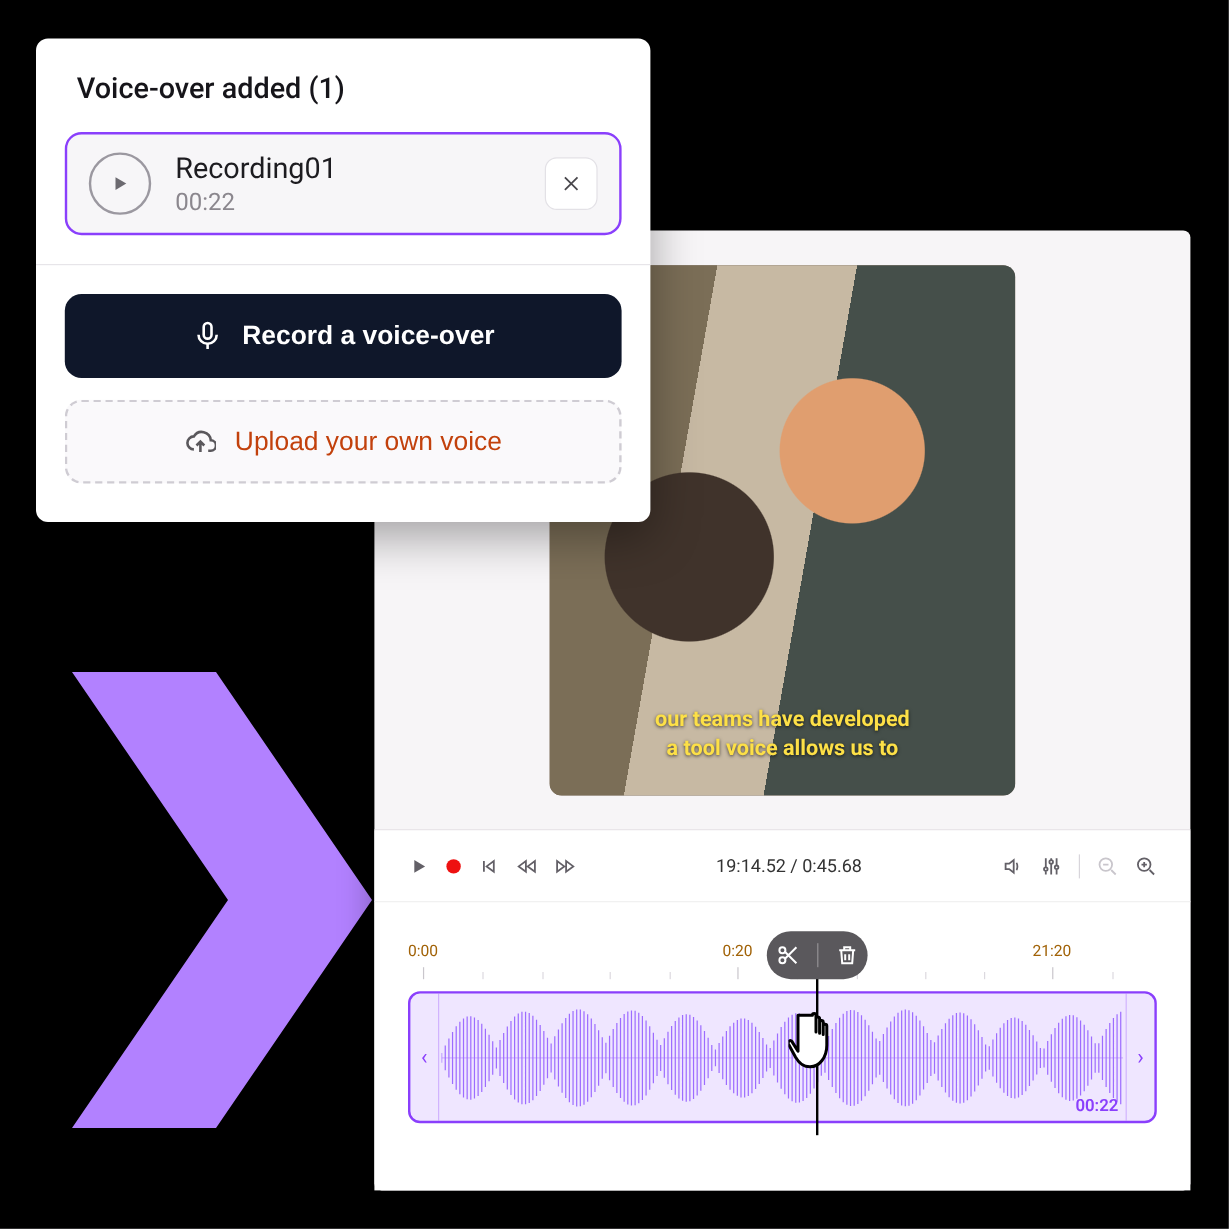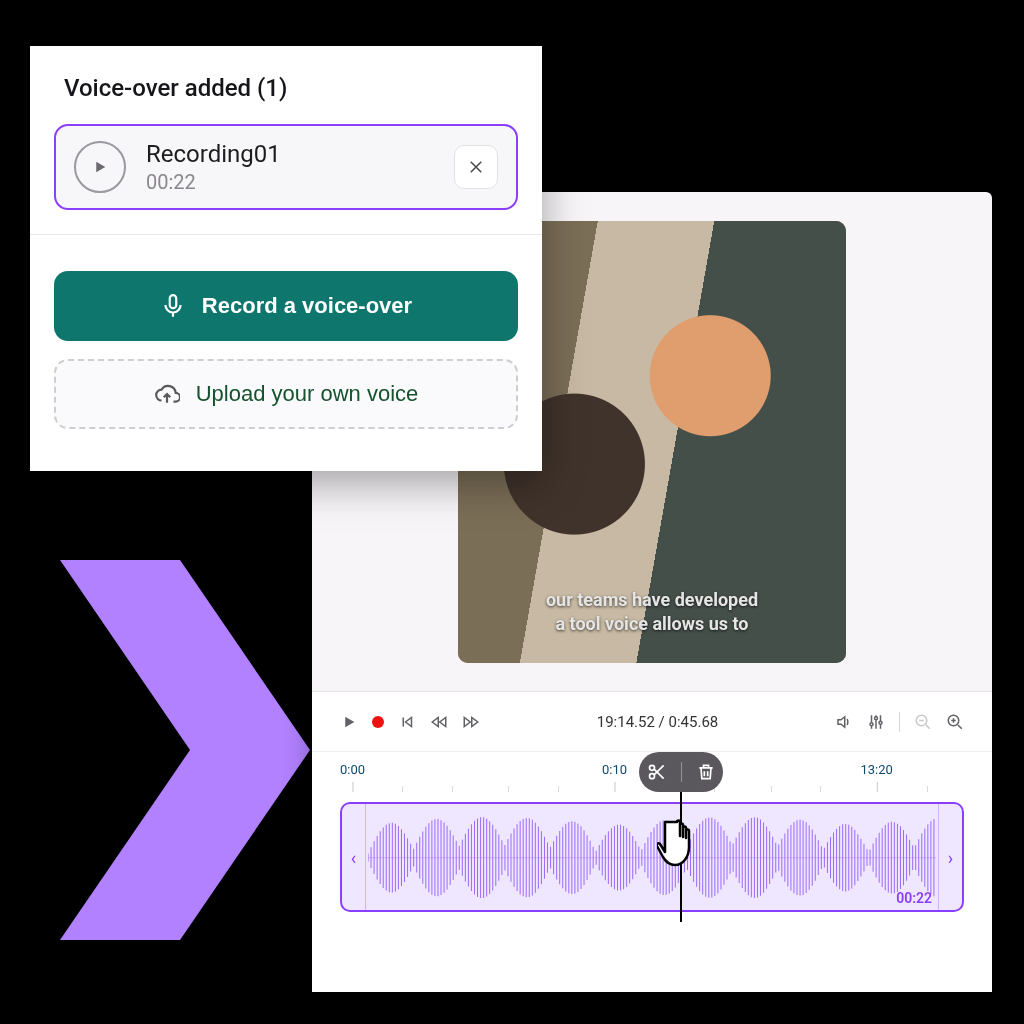--- a/index.html
+++ b/index.html
@@ -55,21 +55,21 @@
       radial-gradient(circle at 65% 35%, #f2a066 0 60px, transparent 61px),
       radial-gradient(circle at 30% 55%, #3a2a20 0 70px, transparent 71px),
       linear-gradient(100deg, #7c6c50 0 30%, #d0bfa4 30% 55%, #3d4a44 55% 100%);
     filter: saturate(.9) contrast(.9);
   }
   .caption {
     position: absolute;
     bottom: 26px;
     left: 0; right: 0;
     text-align: center;
-    color: #e5e5e5;
+    color: #fde047;
     font-weight: 700;
     font-size: 18px;
     line-height: 1.35;
     text-shadow: 0 1px 3px rgba(0,0,0,.7);
     padding: 0 20px;
   }
   
   .timeline-controls {
     flex: 0 0 60px;
     display: flex;
@@ -90,21 +90,22 @@
   .timeline-body {
     flex: 1;
     background:#fff;
     padding: 10px 28px 24px 28px;
     position: relative;
   }
   .ruler {
     position: relative;
     height: 36px;
     font-size: 13px;
-    color: #0c4a6e;
+    color: #a16207;
+    margin-top: 24px;
   }
   .ruler .tick {
     position: absolute;
     top: 0;
     transform: translateX(-50%);
   }
   .ruler .tick::after {
     content:"";
     position:absolute;
     top: 20px;
@@ -159,27 +160,27 @@
   .hand-cursor {
     position:absolute;
     left:50%; top:60px;
     transform:translateX(-50%);
     width:48px; height:56px;
   }
   
   .vo-panel {
     position:absolute;
     left: 30px;
-    top: 46px;
+    top: 32px;
     width: 512px;
     background:#fff;
-    border-radius: 0;
+    border-radius: 10px;
     box-shadow: 0 12px 40px rgba(0,0,0,.35);
     z-index: 2;
-    padding-bottom: 18px;
+    padding-bottom: 8px;
   }
   .vo-title {
     font-size: 24px;
     font-weight: 500;
     color:#16151a;
     padding: 28px 34px 22px 34px;
   }
   .vo-item-wrap { padding: 0 24px 24px 24px; border-bottom:1px solid #e7e5e9;}
   .vo-item {
     border: 2px solid #8a3ffc;
@@ -212,29 +213,28 @@
   .vo-actions { padding: 24px; display:flex; flex-direction:column; gap:18px;}
   .btn {
     width:100%;
     height:70px;
     border-radius:14px;
     display:flex; align-items:center; justify-content:center; gap:16px;
     font-size:22px;
     cursor:pointer;
   }
   .btn-record {
-    background:#0f766e;
+    background:#0f172a;
     color:#fff;
     border:none;
     font-weight:600;
-    margin-top:12px;
   }
   .btn-upload {
     background:#faf9fb;
-    color:#14532d;
+    color:#c2410c;
     border:2px dashed #cfccd3;
     font-weight:500;
   }
   .btn svg { width:26px; height:26px; }
 </style>
 </head>
 <body>
 
 <svg class="bg-chevron" viewBox="0 0 260 380">
   <path d="M0 0 L120 0 L250 190 L120 380 L0 380 L130 190 Z" fill="#b281ff"></path>
@@ -303,22 +303,22 @@
       <svg viewBox="0 0 24 24" fill="none" stroke="#636067" stroke-width="2">
           <circle cx="10" cy="10" r="7"></circle>
           <path d="M21 21l-5-5M7 10h6M10 7v6"></path>
         </svg>
     </span>
   </div>
 
   <div class="timeline-body">
     <div class="ruler">
       <span class="tick" style="left:2%">0:00</span>
-      <span class="tick" style="left:44%">0:10</span>
-      <span class="tick" style="left:86%">13:20</span>
+      <span class="tick" style="left:44%">0:20</span>
+      <span class="tick" style="left:86%">21:20</span>
       <span class="minor" style="left:10%"></span>
         <span class="minor" style="left:18%"></span>
       <span class="minor" style="left:27%"></span>
         <span class="minor" style="left:35%"></span>
       <span class="minor" style="left:52%"></span>
         <span class="minor" style="left:60%"></span>
       <span class="minor" style="left:69%"></span>
         <span class="minor" style="left:77%"></span>
       <span class="minor" style="left:94%"></span>
     </div>

